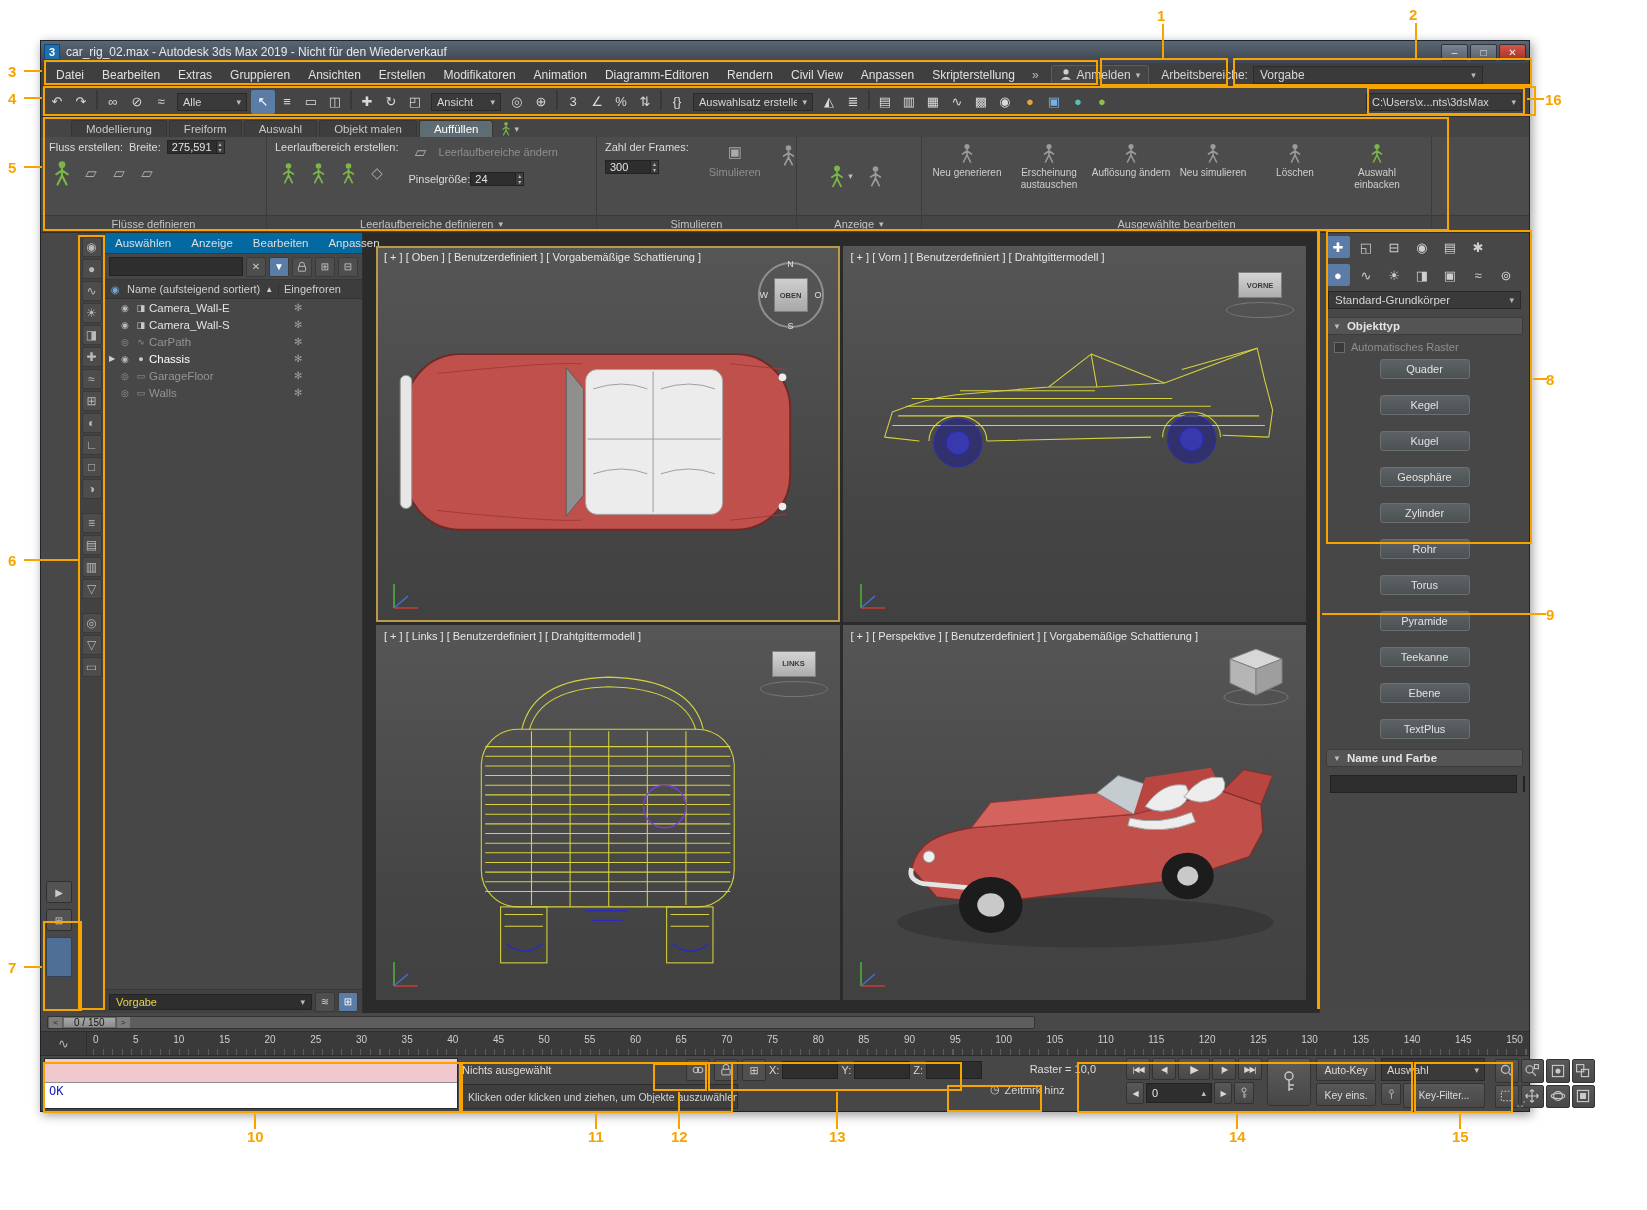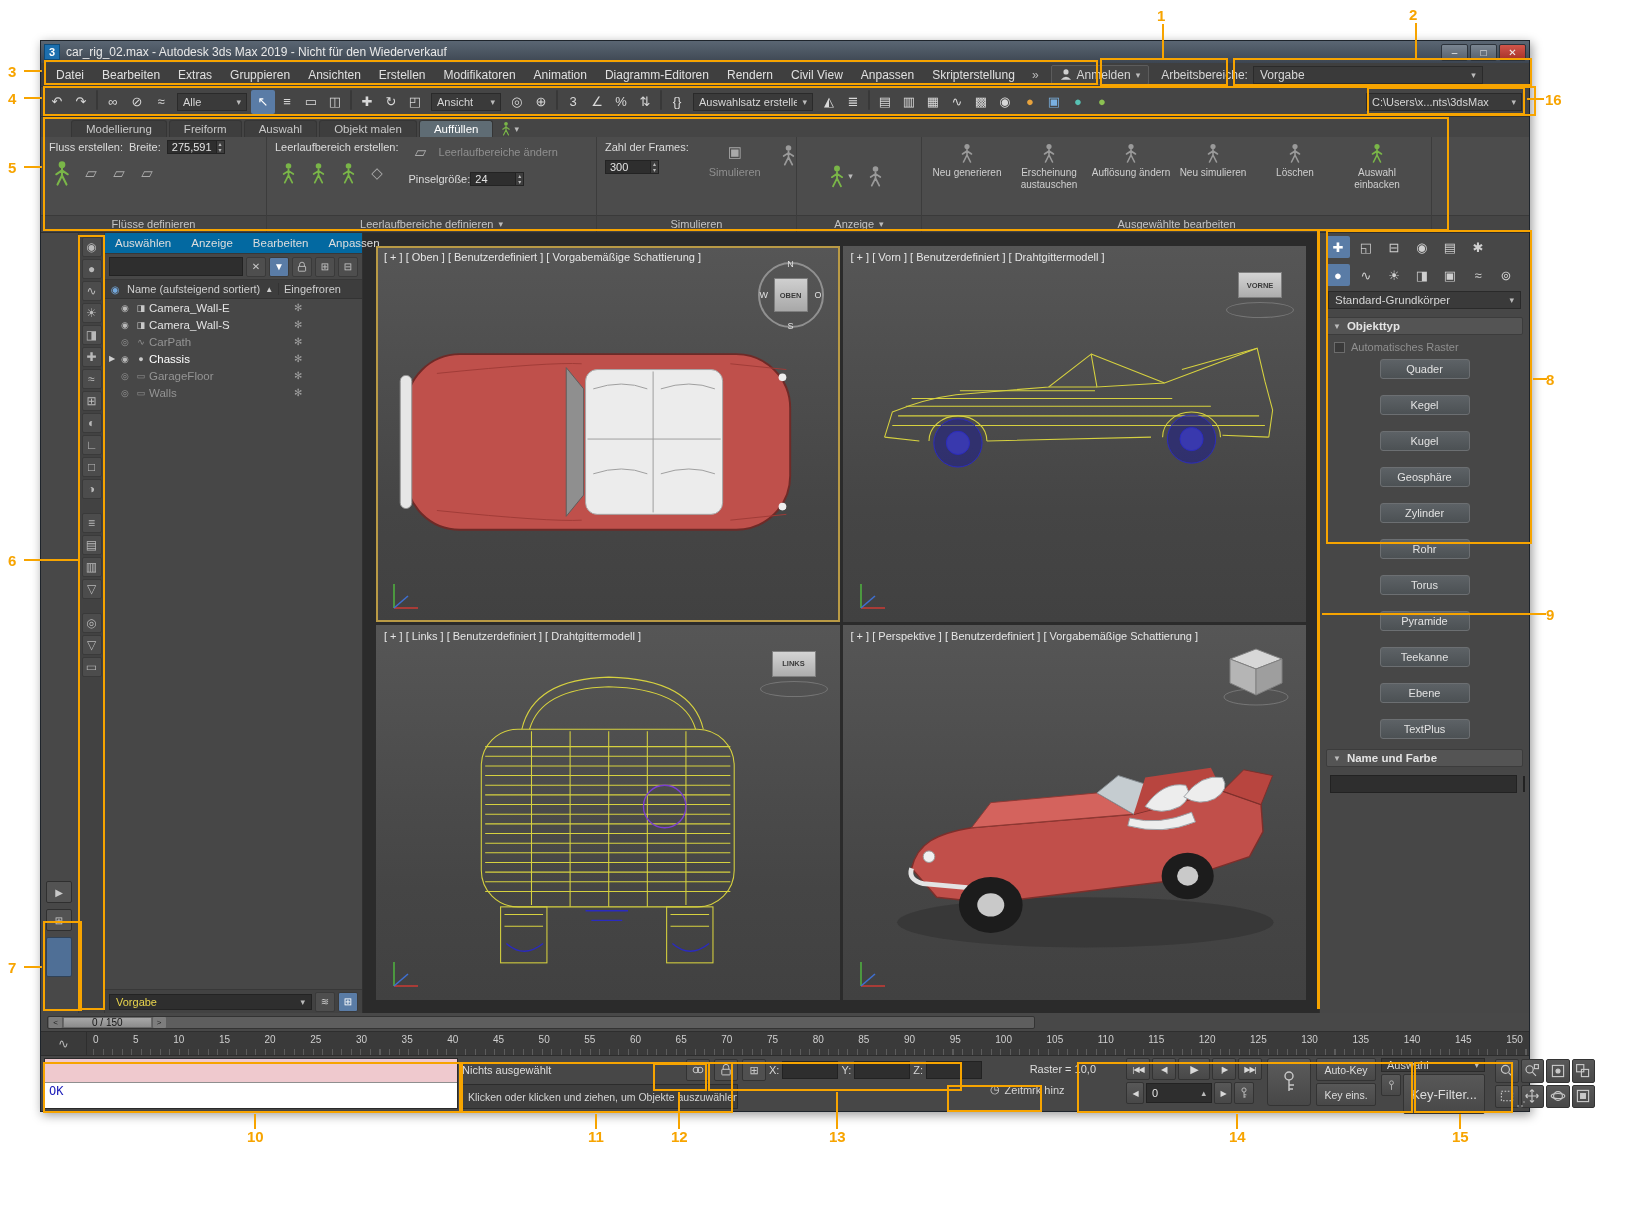--- a/index.html
+++ b/index.html
@@ -135,21 +135,21 @@
 .obj-grid{display:flex;flex-wrap:wrap;gap:16px;padding:2px 10px 8px;justify-content:center}
 .obj-btn{width:90px;height:20px;background:linear-gradient(#5d6266,#4c5154);border:1px solid #6c6f72;border-radius:3px;color:#e2e2e2;font-size:11px;display:flex;align-items:center;justify-content:center;font-family:"Liberation Sans",sans-serif}
 .namecolor{display:flex;align-items:center;gap:6px;padding:8px 10px}
 .name-input{flex:1;height:18px;background:#2e2e2e;border:1px solid #222;color:#ddd;padding:0 4px}
 .swatch{width:18px;height:16px;border:1px solid #222}
 
 
 .timeslider{height:18px;flex:0 0 18px;background:#484848;display:flex;align-items:center;padding:2px 6px}
 .ts-track{width:988px;height:13px;background:#5e5e5e;border:1px solid #333;border-radius:2px;display:flex;align-items:center;padding:0 1px;gap:1px}
 .ts-arrow{width:13px;height:11px;background:#7d7d7d;color:#222;font-size:8px;display:flex;align-items:center;justify-content:center;border-radius:1px}
-.ts-handle{height:11px;padding:0 28px;background:linear-gradient(#a8a8a8,#8c8c8c);border:1px solid #6a6a6a;border-radius:1px;color:#151515;font-size:10px;display:flex;align-items:center}
+.ts-handle{height:11px;padding:0 10px;background:linear-gradient(#a8a8a8,#8c8c8c);border:1px solid #6a6a6a;border-radius:1px;color:#151515;font-size:10px;display:flex;align-items:center}
 .ruler{height:24px;flex:0 0 24px;background:#3a3a3a;border-top:1px solid #2e2e2e;display:flex}
 .ruler-left{width:46px;flex:0 0 46px;display:flex;align-items:center;justify-content:center;color:#b9b9b9;border-right:1px solid #2e2e2e;font-size:13px}
 .ruler-ticks{flex:1;display:flex;justify-content:space-between;align-items:flex-start;padding:2px 6px 0;background:
   repeating-linear-gradient(90deg,#5c5c5c 0 1px,transparent 1px 9.55px);background-position:6px bottom;background-size:100% 6px;background-repeat:no-repeat}
 .tick-label{font-size:10px;color:#cfcfcf}
 
 
 .statusbar{height:56px;flex:0 0 56px;background:#474747;border-top:1px solid #2d2d2d;display:flex;align-items:stretch;padding:2px 3px;gap:4px}
 .listener{width:414px;flex:0 0 414px;display:flex;flex-direction:column;border:1px solid #2a2a2a}
 .listener .l-pink{height:24px;background:#efc9ce;border-bottom:1px solid #8f8f8f}
@@ -172,21 +172,21 @@
 .tr-row{display:flex;align-items:center;gap:2px}
 .pb-btn{height:22px;min-width:24px;padding:0 3px;background:linear-gradient(#585858,#484848);border:1px solid #333;border-radius:2px;color:#d9d9d9;font-size:8px;display:flex;align-items:center;justify-content:center;letter-spacing:-1px}
 .pb-btn.play{min-width:32px;font-size:11px}
 .frame-field{width:66px;height:20px;background:#2e2e2e;border:1px solid #222;color:#e4e4e4;font-size:11px;display:flex;align-items:center;padding:0 5px;justify-content:space-between}
 .setkey{width:44px;height:48px;background:linear-gradient(#5c5c5c,#474747);border:1px solid #333;border-radius:3px;display:flex;align-items:center;justify-content:center}
 .ak-col{display:flex;flex-direction:column;gap:2px}
 .ak-btn{width:60px;height:23px;background:linear-gradient(#585858,#484848);border:1px solid #333;border-radius:2px;color:#dcdcdc;font-size:10.5px;display:flex;align-items:center;justify-content:center;white-space:nowrap}
 .sel-col{display:flex;flex-direction:column;gap:2px}
 .sel-dd{width:104px;height:23px;background:#3a3a3a;border:1px solid #2a2a2a;display:flex;align-items:center;justify-content:space-between;padding:0 5px;font-size:11px}
 .kf-row{display:flex;gap:2px}
-.kf-btn{flex:1;height:40px;background:linear-gradient(#585858,#484848);border:1px solid #333;border-radius:2px;color:#dcdcdc;font-size:13px;display:flex;align-items:center;justify-content:center;white-space:nowrap}
+.kf-btn{flex:1;height:25px;background:linear-gradient(#585858,#484848);border:1px solid #333;border-radius:2px;color:#dcdcdc;font-size:10px;display:flex;align-items:center;justify-content:center;white-space:nowrap}
 .navcluster{margin-left:6px;width:100px;flex:0 0 100px;display:grid;grid-template-columns:repeat(4,1fr);grid-auto-rows:1fr;gap:2px;padding:1px 0}
 .nav-btn{background:linear-gradient(#585858,#484848);border:1px solid #333;border-radius:2px;display:flex;align-items:center;justify-content:center}
 .grip{position:absolute;right:2px;bottom:2px;width:12px;height:12px;background:
  radial-gradient(circle at 3px 9px,#777 1px,transparent 1.5px),
  radial-gradient(circle at 7px 9px,#777 1px,transparent 1.5px),
  radial-gradient(circle at 9px 5px,#777 1px,transparent 1.5px)}
 
 svg.icon{stroke:#c9c9c9;stroke-width:1.4;fill:none}
 
 

